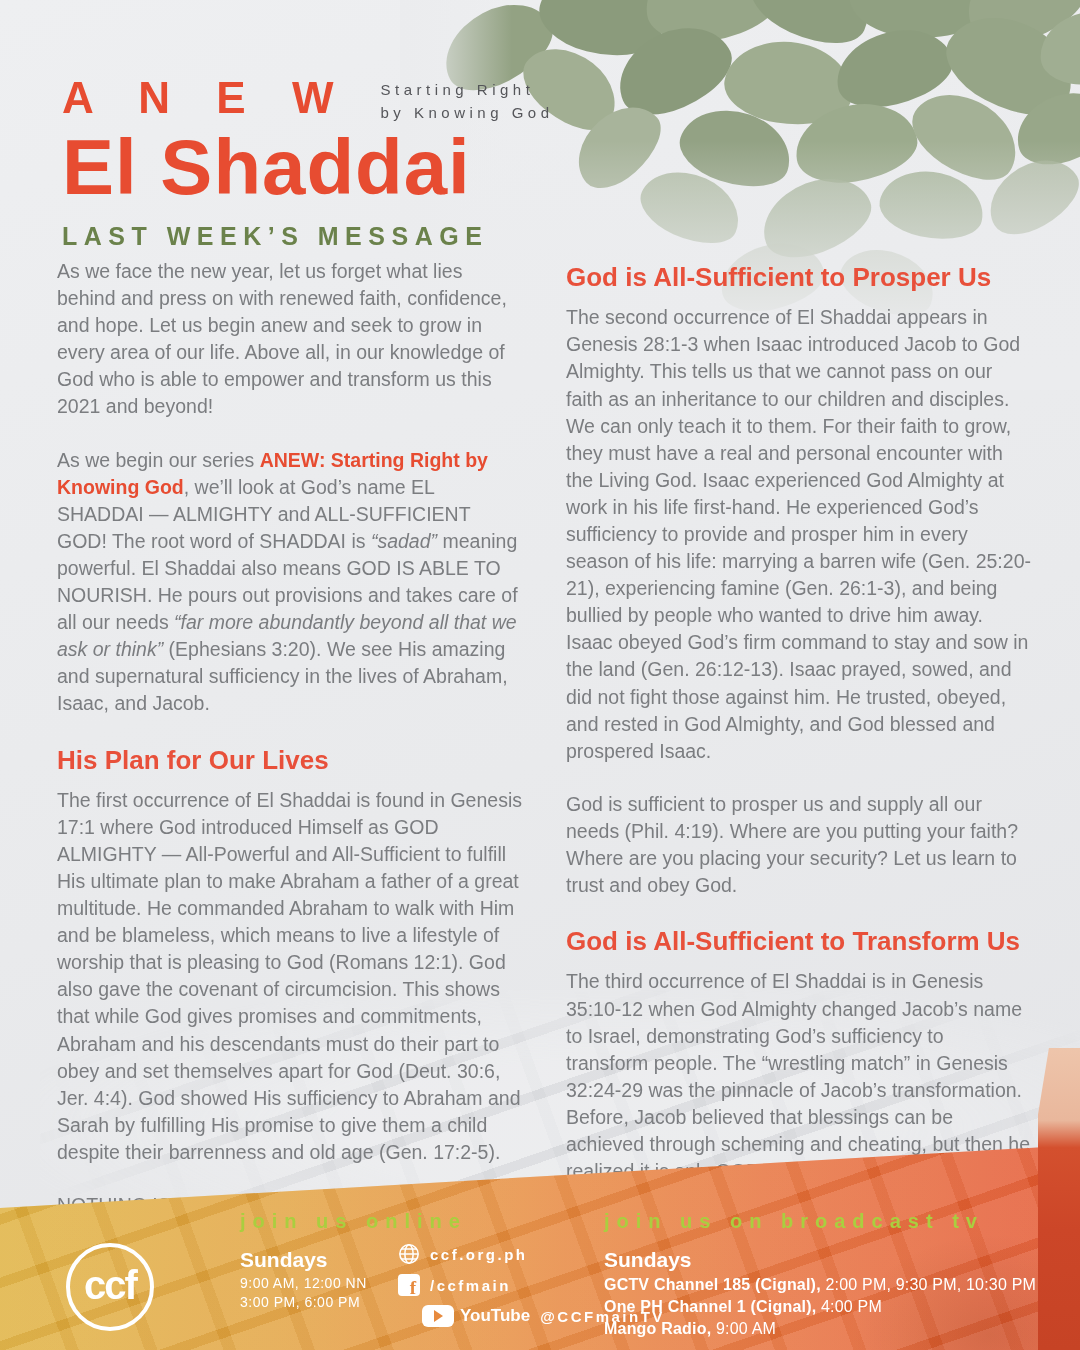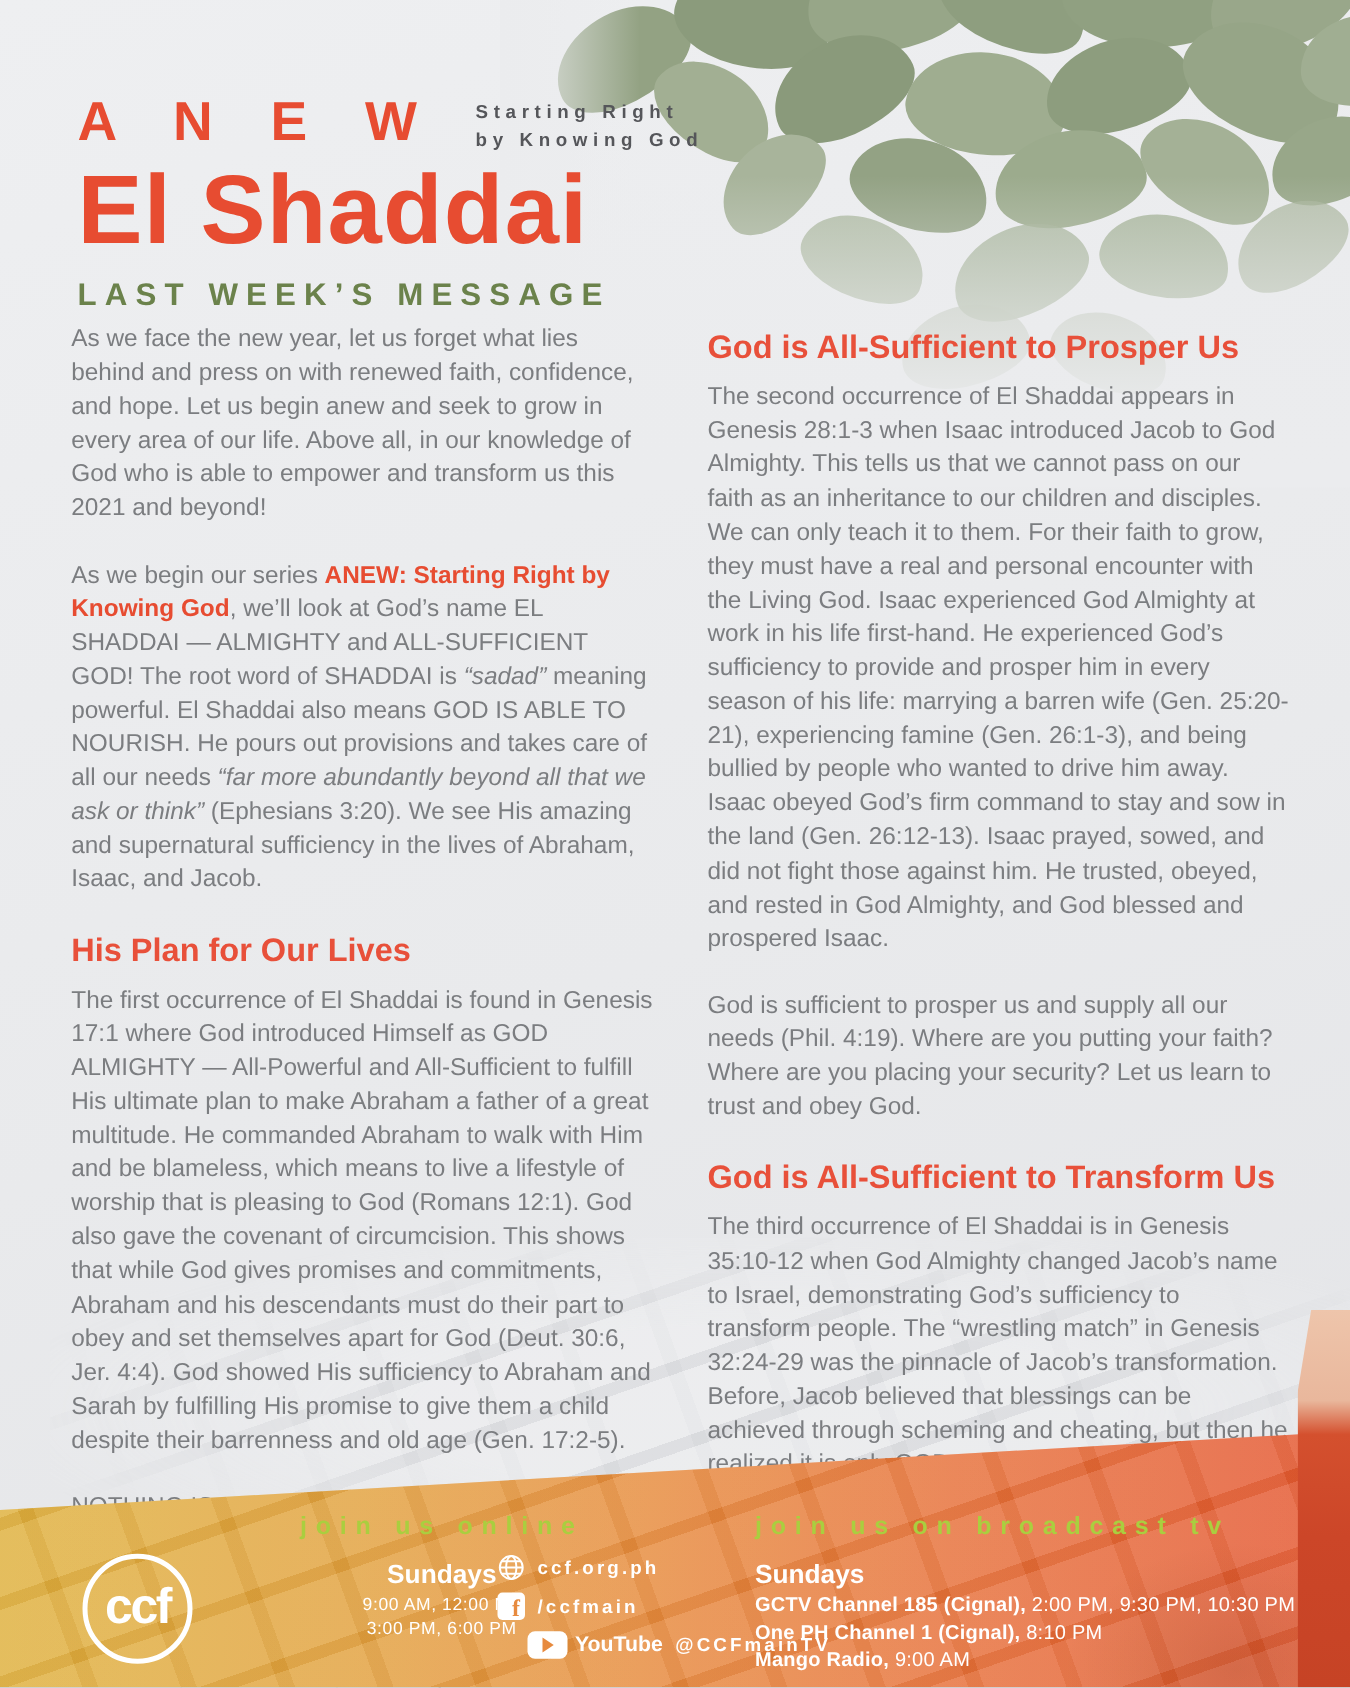--- a/index.html
+++ b/index.html
@@ -24,21 +24,21 @@
   .pkeys{position:absolute;left:40px;top:990px;width:1040px;height:230px;opacity:.35;
     background:
       repeating-linear-gradient(-19deg,rgba(255,255,255,.55) 0 50px,rgba(158,160,166,.35) 50px 60px),
       repeating-linear-gradient(70deg,rgba(255,255,255,.25) 0 62px,rgba(158,160,166,.22) 62px 74px);
     -webkit-mask-image:radial-gradient(ellipse at 55% 60%,#000 35%,transparent 78%);
     mask-image:radial-gradient(ellipse at 55% 60%,#000 35%,transparent 78%);}
   
   .header{position:absolute;left:62px;top:76px;}
   .brand-row{display:flex;align-items:flex-start;gap:30px;}
   .anew{font-size:44px;font-weight:bold;letter-spacing:17px;color:var(--red);line-height:1;}
-  .subtitle{font-size:15px;font-weight:bold;letter-spacing:4.5px;color:#55565a;line-height:1.5;padding-top:3px;}
+  .subtitle{font-size:15px;font-weight:normal;letter-spacing:4.5px;color:#55565a;line-height:1.5;padding-top:3px;}
   .title{font-size:78px;font-weight:bold;color:var(--red);line-height:1;letter-spacing:1px;margin-top:4px;}
   .section-label{font-size:25px;font-weight:bold;letter-spacing:6.5px;color:var(--olive);margin-top:16px;}
   
   .cols{position:absolute;left:57px;top:258px;display:flex;gap:44px;z-index:2;}
   .col{width:465px;color:var(--body);font-size:19.5px;line-height:1.39;}
   .col p{margin:0 0 26px 0;}
   .section{color:#e8503a;font-size:26px;font-weight:bold;line-height:1.24;margin:24px 0 11px 0;}
   .section.first{margin-top:3px;}
   .section span{display:block;}
   .bold-red{color:var(--red);font-weight:bold;}
@@ -54,21 +54,21 @@
   .fkeys{position:absolute;inset:0;
     background:
       repeating-linear-gradient(-19deg,rgba(255,255,255,.10) 0 50px,rgba(120,60,0,.06) 50px 60px),
       repeating-linear-gradient(70deg,rgba(255,255,255,.07) 0 62px,rgba(120,60,0,.05) 62px 74px);}
   .fshadow{position:absolute;left:840px;top:90px;width:300px;height:220px;border-radius:50%;
     background:radial-gradient(ellipse at center,rgba(90,30,0,.14) 0%,rgba(90,30,0,0) 65%);}
   .logo{position:absolute;left:66px;top:108px;width:88px;height:88px;border:4px solid #fff;border-radius:50%;
     display:flex;align-items:center;justify-content:center;color:#fff;font-weight:bold;font-size:40px;
     letter-spacing:-2px;line-height:1;padding-bottom:4px;box-sizing:border-box;}
   .fcol{position:absolute;color:#fff;}
-  .fcol.online{left:240px;top:75px;text-align:center;}
+  .fcol.online{left:240px;top:75px;}
   .fcol.broadcast{left:604px;top:75px;}
   .flabel{color:var(--fgreen);font-size:20px;font-weight:bold;letter-spacing:7px;}
   .fday{font-size:21px;font-weight:bold;margin-top:15px;}
   .ftime{font-size:14px;margin-top:3px;letter-spacing:.5px;}
   .fline{font-size:16px;margin-top:4px;letter-spacing:.2px;white-space:nowrap;}
   .fline .b{font-weight:bold;}
   .social{position:absolute;left:398px;top:108px;color:#fff;}
   .srow{display:flex;align-items:center;gap:10px;margin-bottom:9px;}
   .srow .stext{font-size:15px;font-weight:bold;letter-spacing:2.5px;}
   .globe{width:22px;height:22px;}
@@ -185,20 +185,20 @@
           <span class="yt-word">YouTube</span>
         </div>
         <span class="stext">@CCFmainTV</span>
       </div>
     </div>
 
     <div class="fcol broadcast">
       <div class="flabel">join us on broadcast tv</div>
       <div class="fday">Sundays</div>
       <div class="fline"><span class="b">GCTV Channel 185 (Cignal),</span><span> 2:00 PM, 9:30 PM, 10:30 PM</span></div>
-      <div class="fline"><span class="b">One PH Channel 1 (Cignal),</span><span> 8:10 PM</span></div>
+      <div class="fline"><span class="b">One PH Channel 1 (Cignal),</span><span> 4:00 PM</span></div>
       <div class="fline"><span class="b">Mango Radio,</span><span> 9:00 AM</span></div>
     </div>
   </div>
 
   <div class="hand-strip"></div>
 
 </div>
 
 </body></html>

